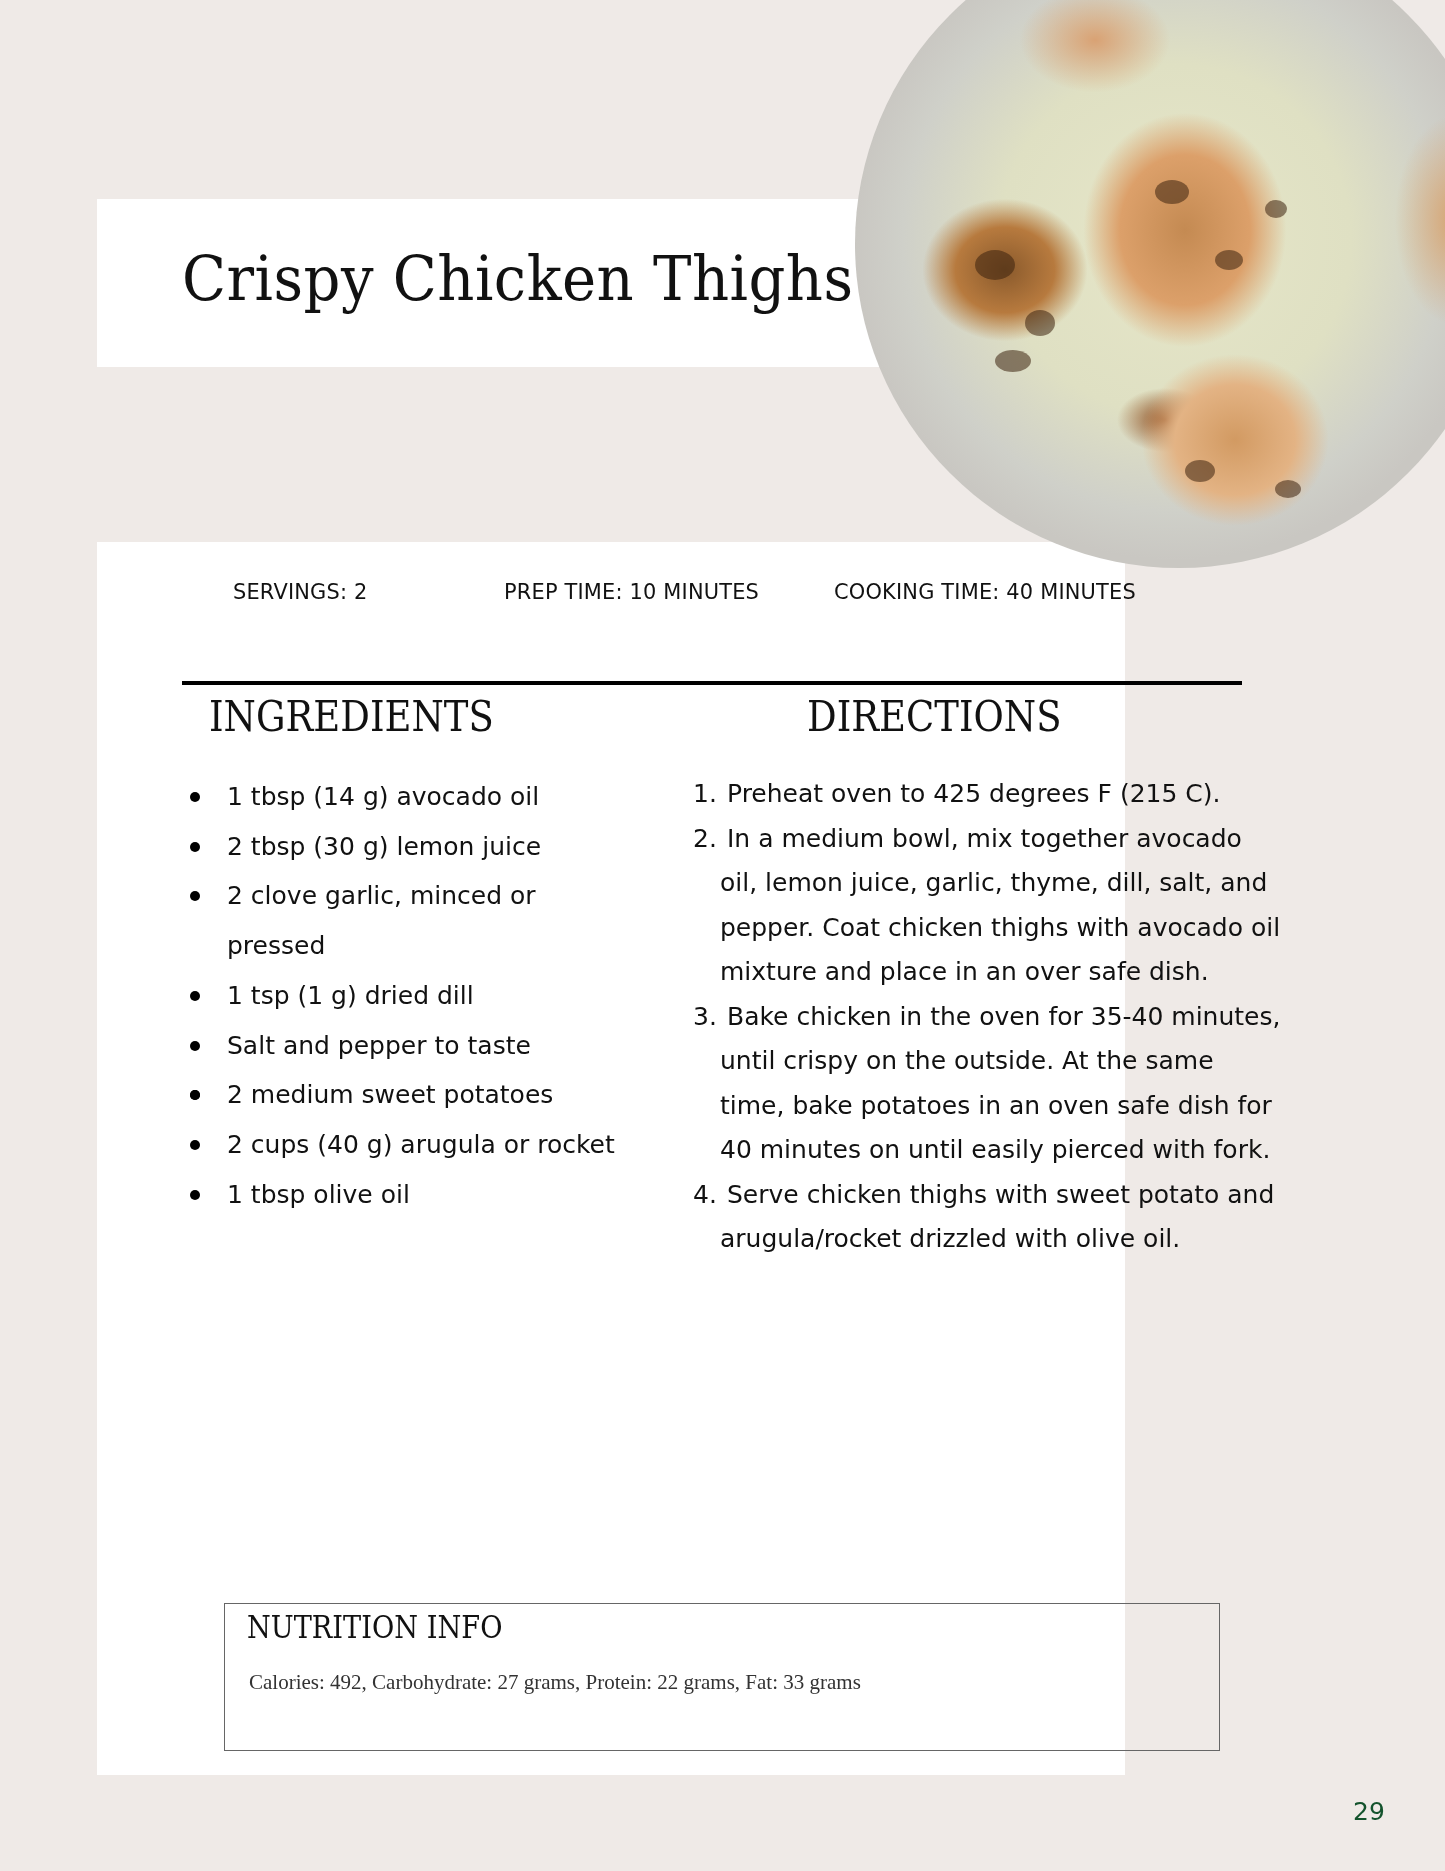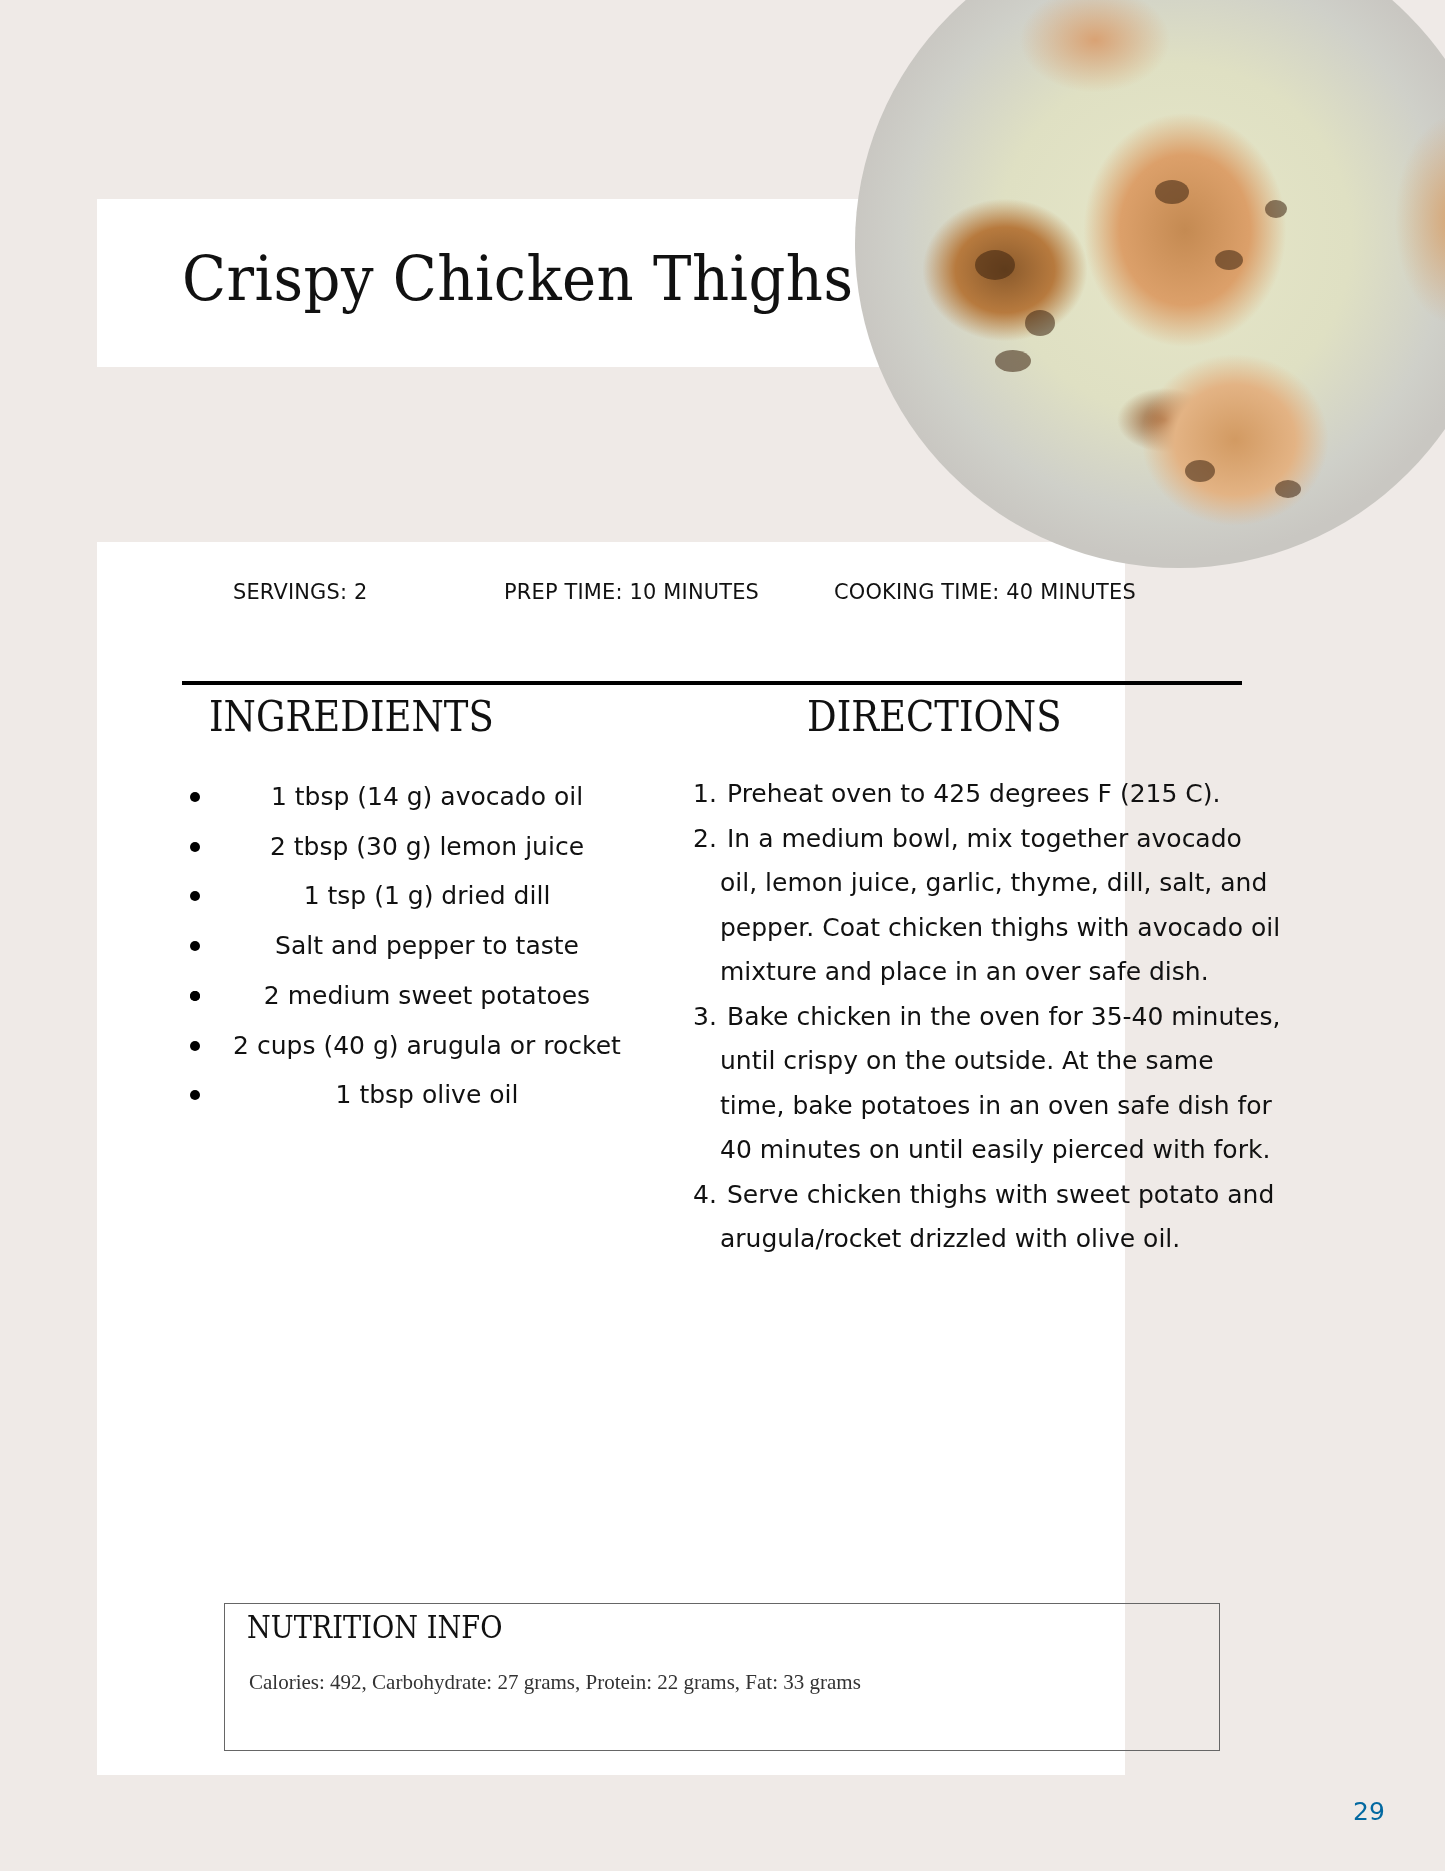--- a/index.html
+++ b/index.html
@@ -57,21 +57,21 @@
       font-weight: normal; font-size: 42px; white-space: nowrap;
       transform: scaleX(0.88); transform-origin: left center;
     }
     .h-ingredients { left: 112px; }
     .h-directions { left: 710px; }
     .ingredients {
       position: absolute; left: 90px; top: 230px; width: 440px;
       list-style: none; margin: 0; padding: 0;
       font-family: "DejaVu Sans", sans-serif; font-size: 25px; line-height: 49.7px;
     }
-    .ingredients li { position: relative; padding-left: 40px; text-align: center; }
+    .ingredients li { position: relative; padding-left: 40px; }
     .ingredients li .bullet {
       position: absolute; left: 3px; top: 20px; width: 10px; height: 10px;
       border-radius: 50%; background: #000;
     }
     .directions {
       position: absolute; left: 596px; top: 230px; width: 590px;
       list-style: none; margin: 0; padding: 0;
       font-family: "DejaVu Sans", sans-serif; font-size: 25px; line-height: 44.5px;
     }
     .directions li { position: relative; padding-left: 27px; }
@@ -86,21 +86,21 @@
       font-family: "DejaVu Serif", "Liberation Serif", serif; font-size: 32px;
       transform: scaleX(0.85); transform-origin: left center; white-space: nowrap;
     }
     .nutrition-text {
       position: absolute; left: 24px; top: 66px;
       font-family: "Liberation Serif", "DejaVu Serif", serif; font-size: 21px; color: #333;
       white-space: nowrap;
     }
     .page-number {
       position: absolute; left: 1353px; top: 1797px;
-      font-family: "DejaVu Sans", sans-serif; font-size: 25px; color: #0369a1;
+      font-family: "DejaVu Sans", sans-serif; font-size: 25px; color: #14532d;
     }
   </style>
 </head>
 <body>
 
 <div class="title-card">
   <h1 class="title">Crispy Chicken Thighs</h1>
 </div>
 
 <div class="photo" role="img" aria-label="Roasted crispy chicken thighs in a baking dish">
@@ -120,20 +120,21 @@
   <span class="meta cook">COOKING TIME: 40 MINUTES</span>
 
   <div class="rule"></div>
 
   <h2 class="section-heading h-ingredients">INGREDIENTS</h2>
   <h2 class="section-heading h-directions">DIRECTIONS</h2>
 
   <ul class="ingredients">
     <li><span class="bullet"></span><span>1 tbsp (14 g) avocado oil</span></li>
     <li><span class="bullet"></span><span>2 tbsp (30 g) lemon juice</span></li>
+    <li><span class="bullet"></span><span>2 clove garlic, minced or pressed</span></li>
     <li><span class="bullet"></span><span>1 tsp (1 g) dried dill</span></li>
     <li><span class="bullet"></span><span>Salt and pepper to taste</span></li>
     <li><span class="bullet"></span></li>
     <li><span class="bullet"></span><span>2 medium sweet potatoes</span></li>
     <li><span class="bullet"></span><span>2 cups (40 g) arugula or rocket</span></li>
     <li><span class="bullet"></span><span>1 tbsp olive oil</span></li>
   </ul>
 
   <ol class="directions">
     <li>

